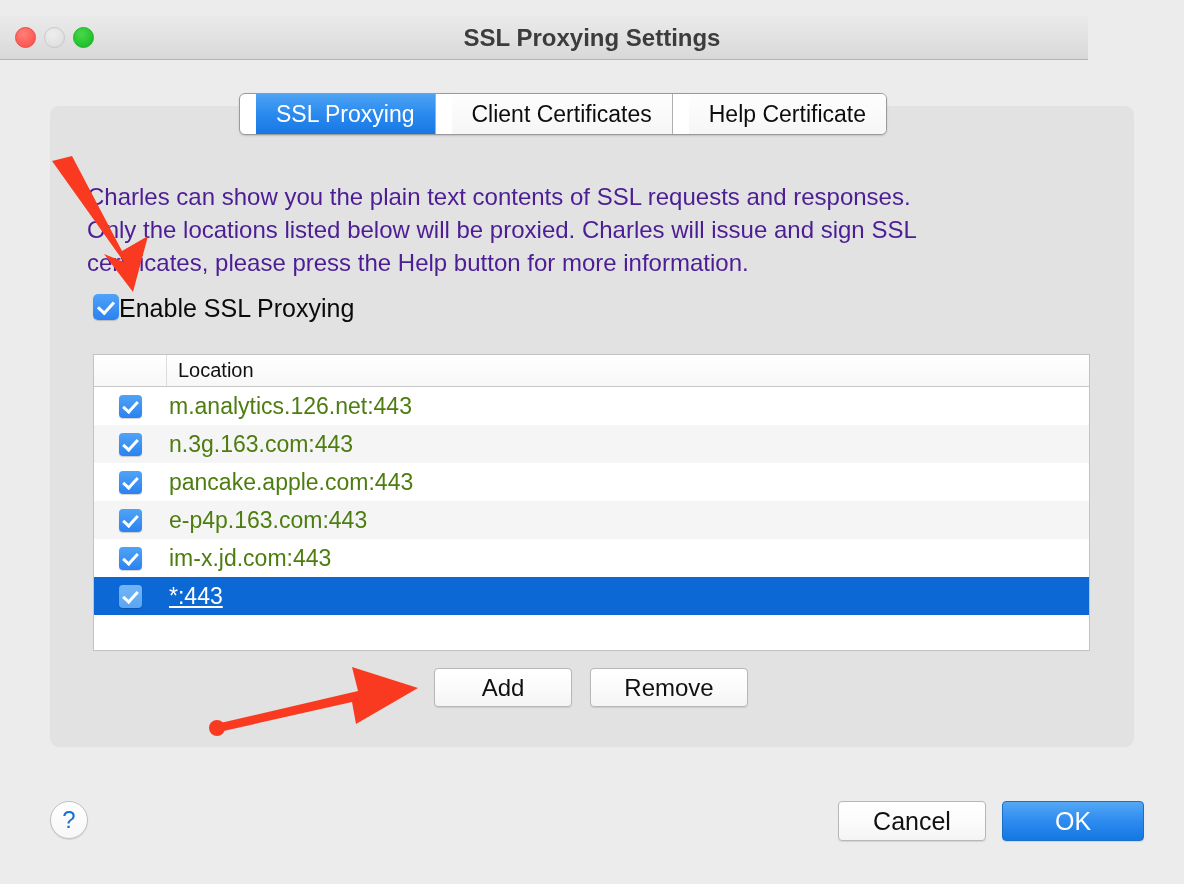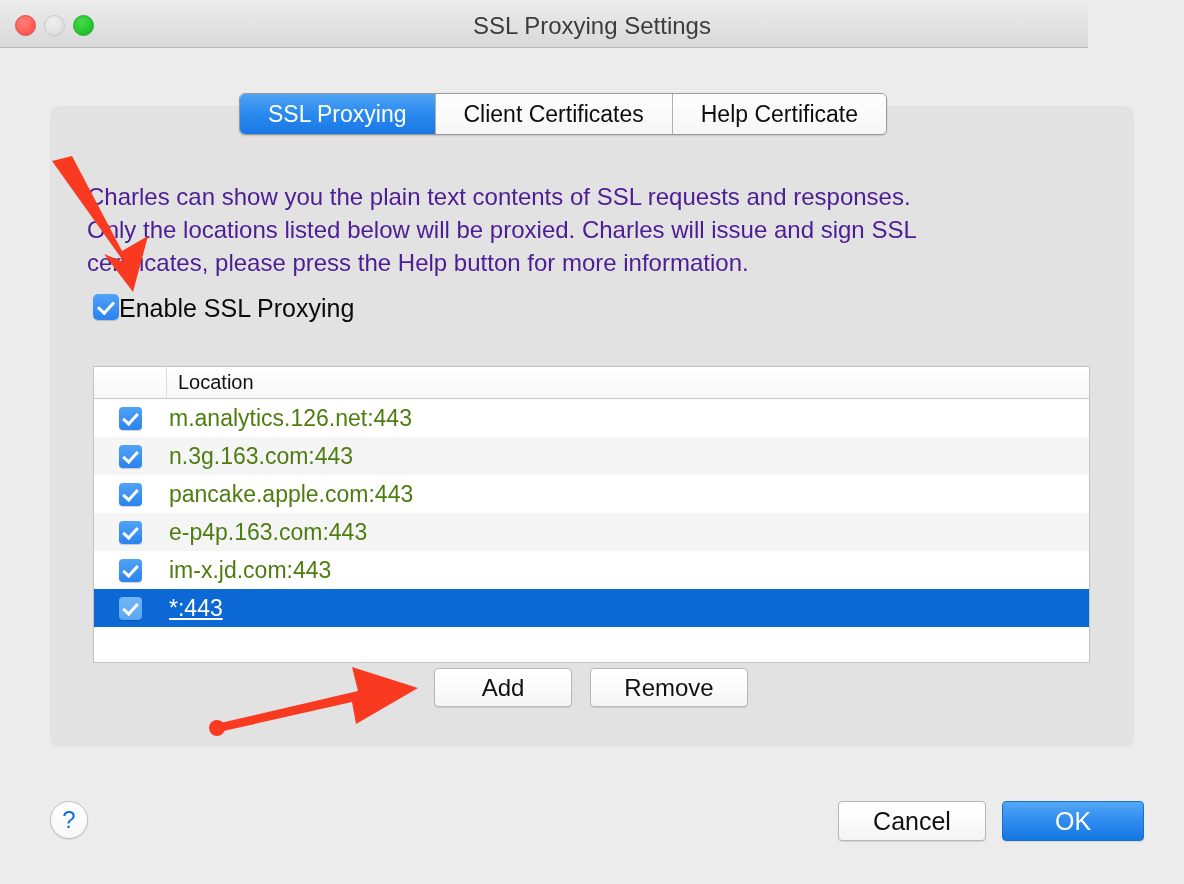--- a/index.html
+++ b/index.html
@@ -21,26 +21,27 @@
     left: 0; top: 0;
     width: 1184px;
     height: 884px;
     background: #ececec;
     overflow: hidden;
   }
 
   
   .titlebar {
     position: absolute;
-    left: 0; top: 4px;
+    left: 0; top: 16px;
     width: 1088px;
     height: 44px;
     background: linear-gradient(to bottom, #eaeaea 0%, #e2e2e2 50%, #d8d8d8 100%);
     border-bottom: 1px solid #b6b6b6;
     box-sizing: border-box;
+    font-weight: bold;
   }
   .traffic-lights {
     position: absolute;
     left: 15px;
     top: 11px;
     display: flex;
     gap: 8px;
   }
   .light {
     width: 21px;
@@ -93,28 +94,29 @@
     border: 1px solid #9a9a9a;
     border-radius: 6px;
     overflow: hidden;
     box-shadow: 0 1px 2px rgba(0,0,0,0.16);
     background: #fff;
   }
   .tab {
     display: flex;
     align-items: center;
     justify-content: center;
-    padding: 0 28px;
+    padding: 0 20px;
     font-size: 23px;
     color: #0d0d0d;
     background: linear-gradient(to bottom, #fefefe 0%, #f6f6f6 100%);
     border-right: 1px solid #b0b0b0;
     box-sizing: border-box;
     height: 100%;
     white-space: nowrap;
+    margin-left: 16px;
   }
   .tab:last-child { border-right: none; }
   .tab.active {
     background: linear-gradient(to bottom, #4ea3f3 0%, #2b8bef 48%, #1877e4 100%);
     color: #ffffff;
   }
 
   
   .description {
     position: absolute;
@@ -165,21 +167,20 @@
   .table {
     position: absolute;
     left: 93px;
     top: 354px;
     width: 997px;
     height: 297px;
     background: #ffffff;
     border: 1px solid #c3c3c3;
     box-sizing: border-box;
     overflow: hidden;
-    margin-top: 12px;
   }
   .thead {
     height: 32px;
     background: linear-gradient(to bottom, #ffffff 0%, #f7f7f7 100%);
     border-bottom: 1px solid #c8c8c8;
     display: flex;
     align-items: center;
     box-sizing: border-box;
   }
   .th-spacer {

